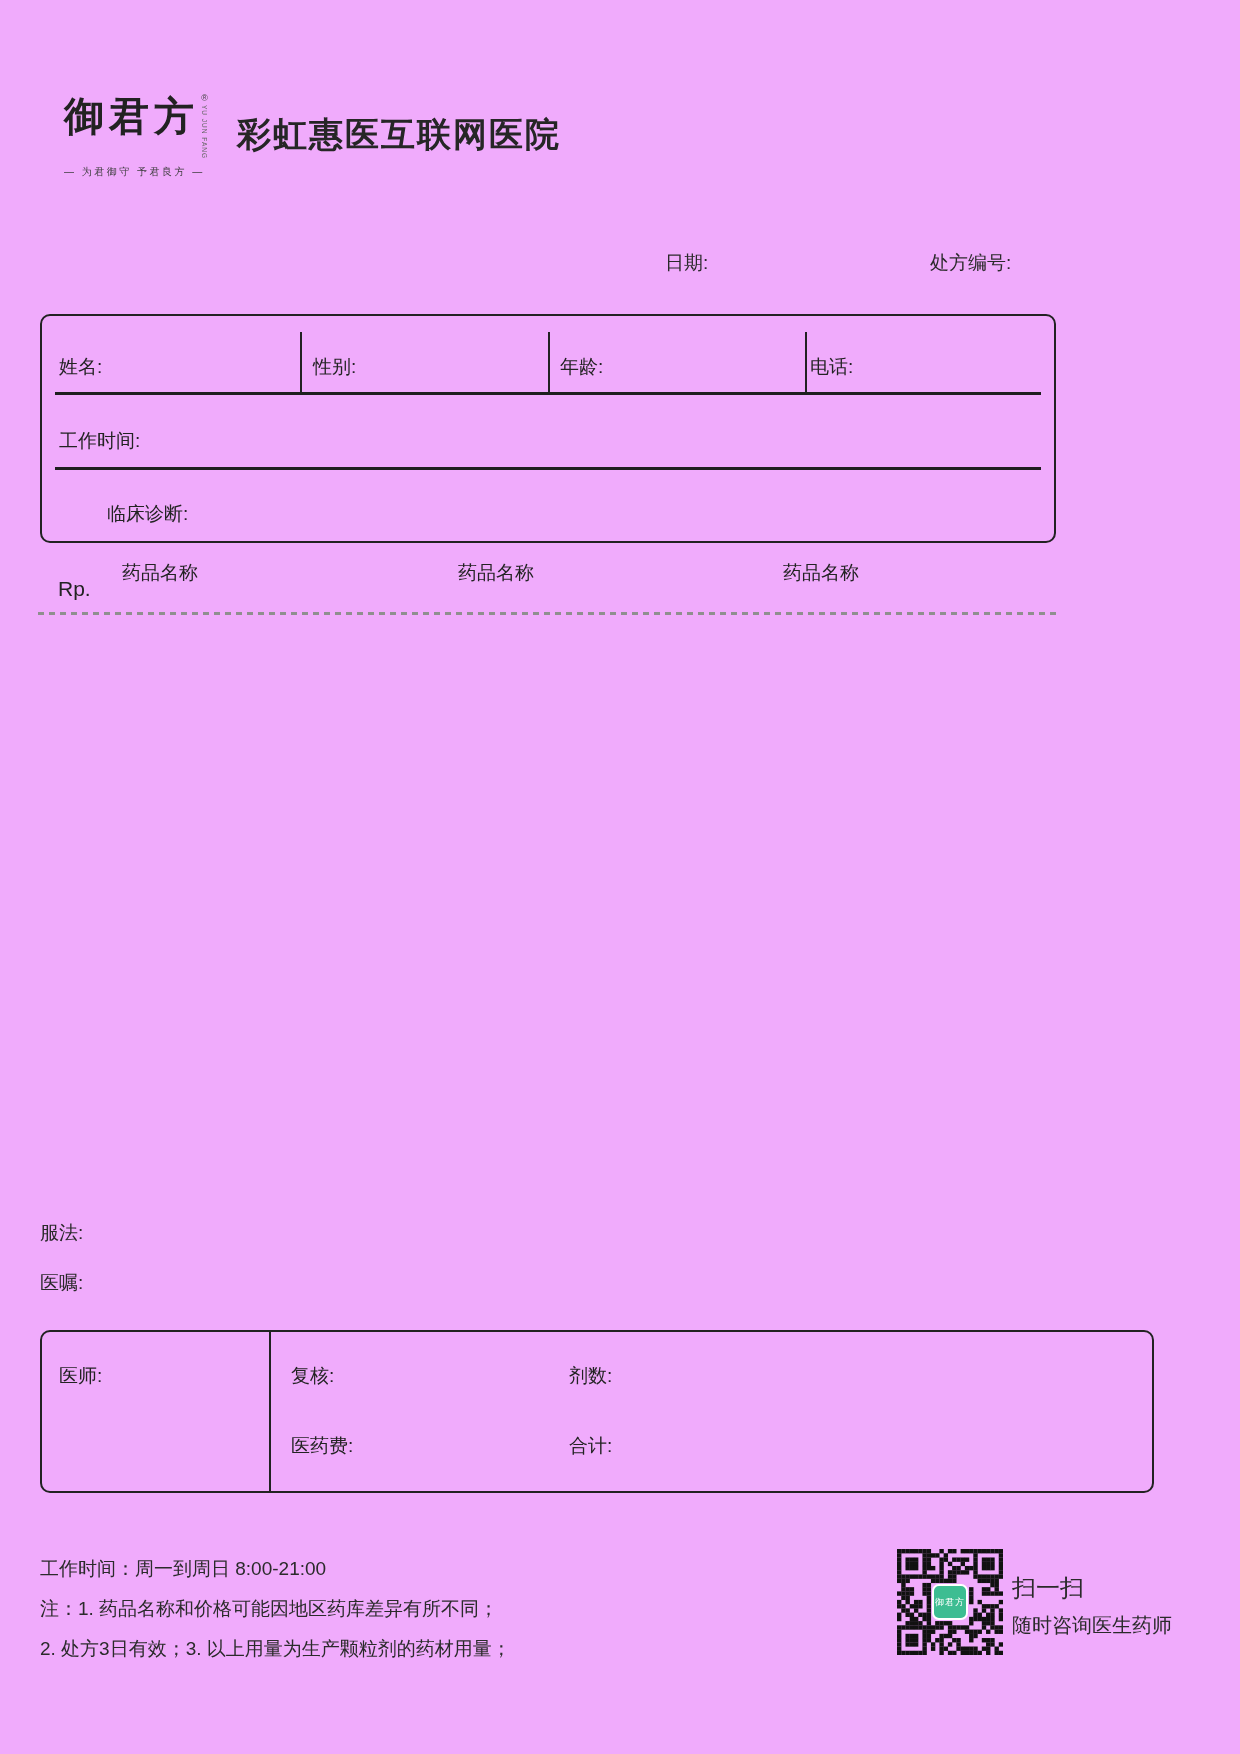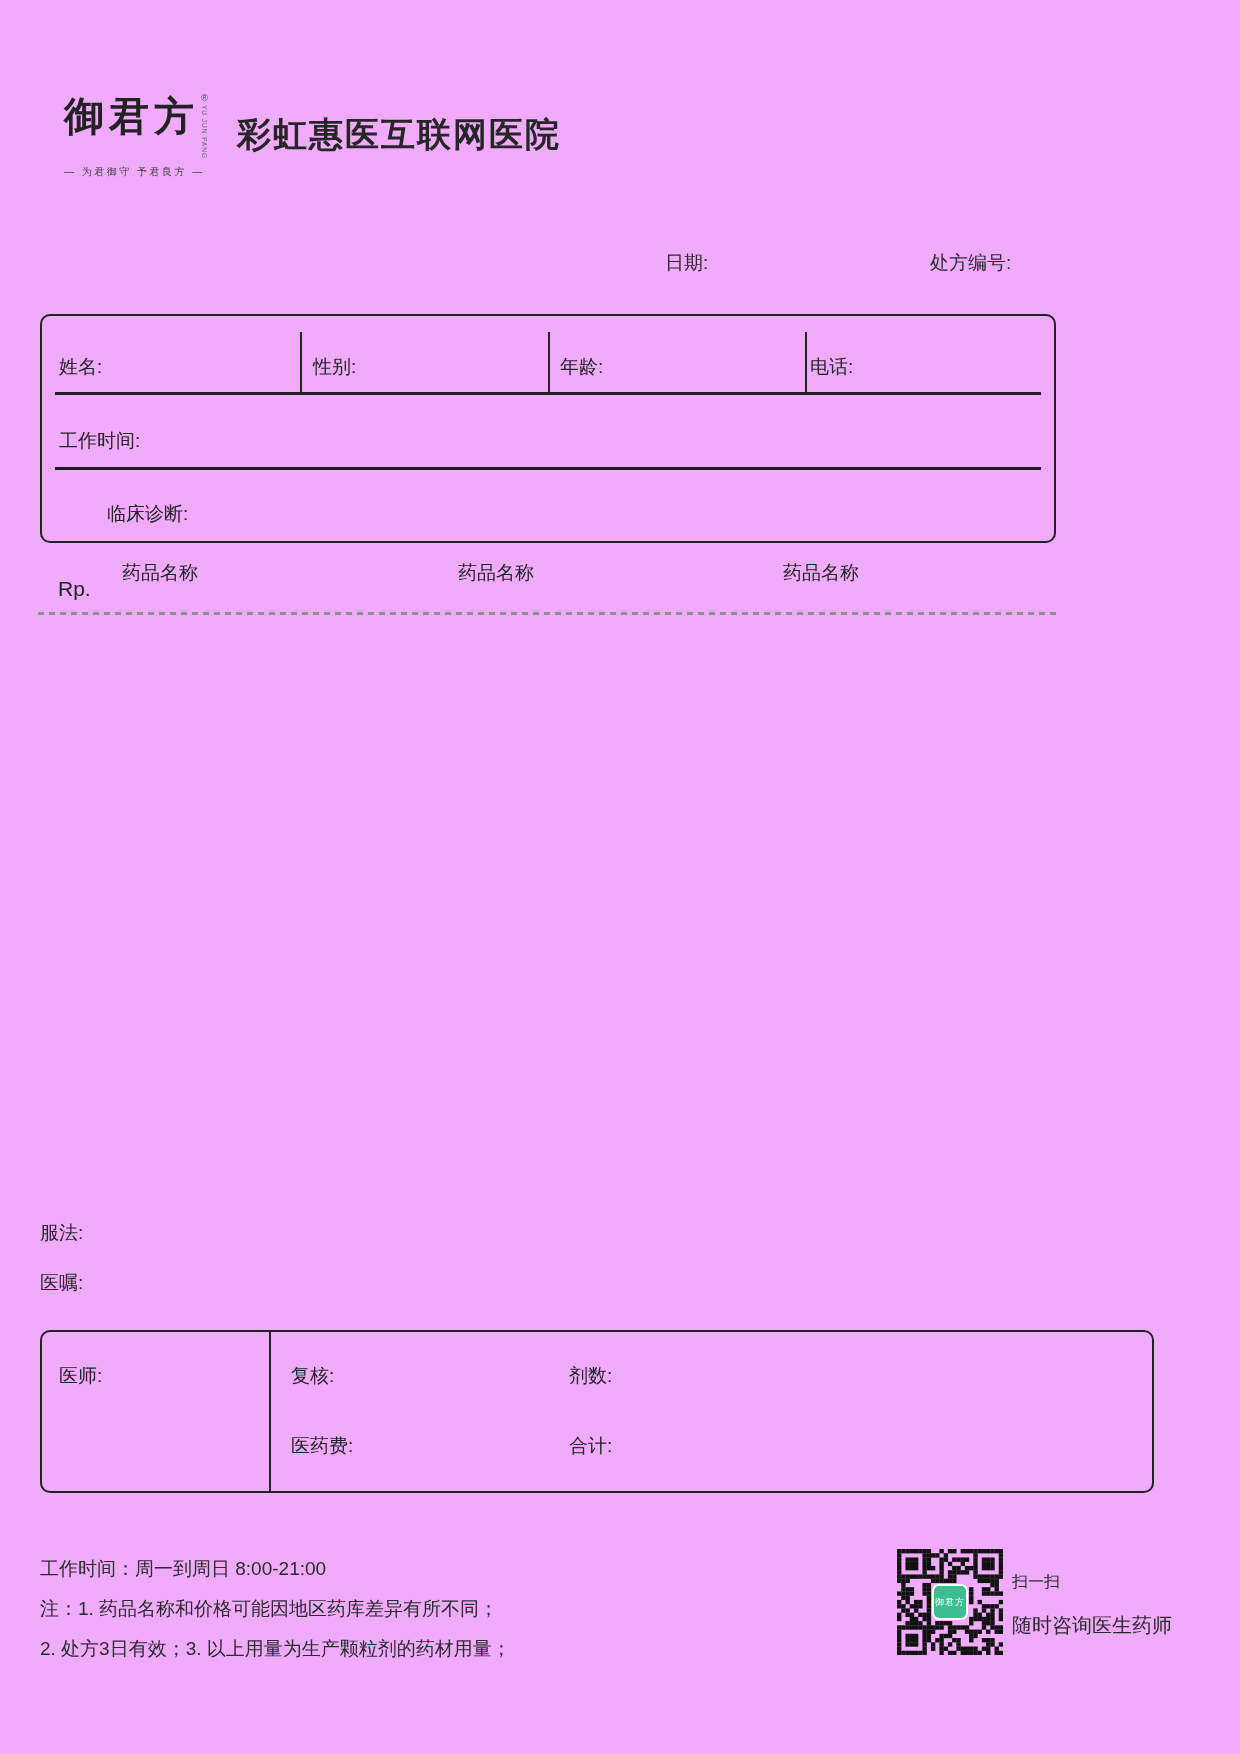--- a/index.html
+++ b/index.html
@@ -67,21 +67,21 @@
 
   
   .foot-line { left:40px; font-size:19px; color:#2b2b2b; white-space:nowrap; }
   .qr-wrap { left:897px; top:1549px; width:106px; height:106px; }
   .qr-center {
     position:absolute; left:35px; top:35px; width:36px; height:36px;
     border-radius:7px; display:flex; align-items:center; justify-content:center;
     border:2px solid #fff;
   }
   .qr-center span { color:#fff; font-size:9px; letter-spacing:1px; white-space:nowrap; }
-  .scan-label { left:1012px; top:1572px; font-size:16px; }
+  .scan-label { left:1012px; top:1572px; font-size:24px; }
   .scan-sub { left:1012px; top:1612px; font-size:20px; }
 </style>
 </head>
 <body>
 
 <div class="page">
 
   <div class="abs logo-block">
     <div class="logo-row">
       <div class="logo-text">御君方</div>

